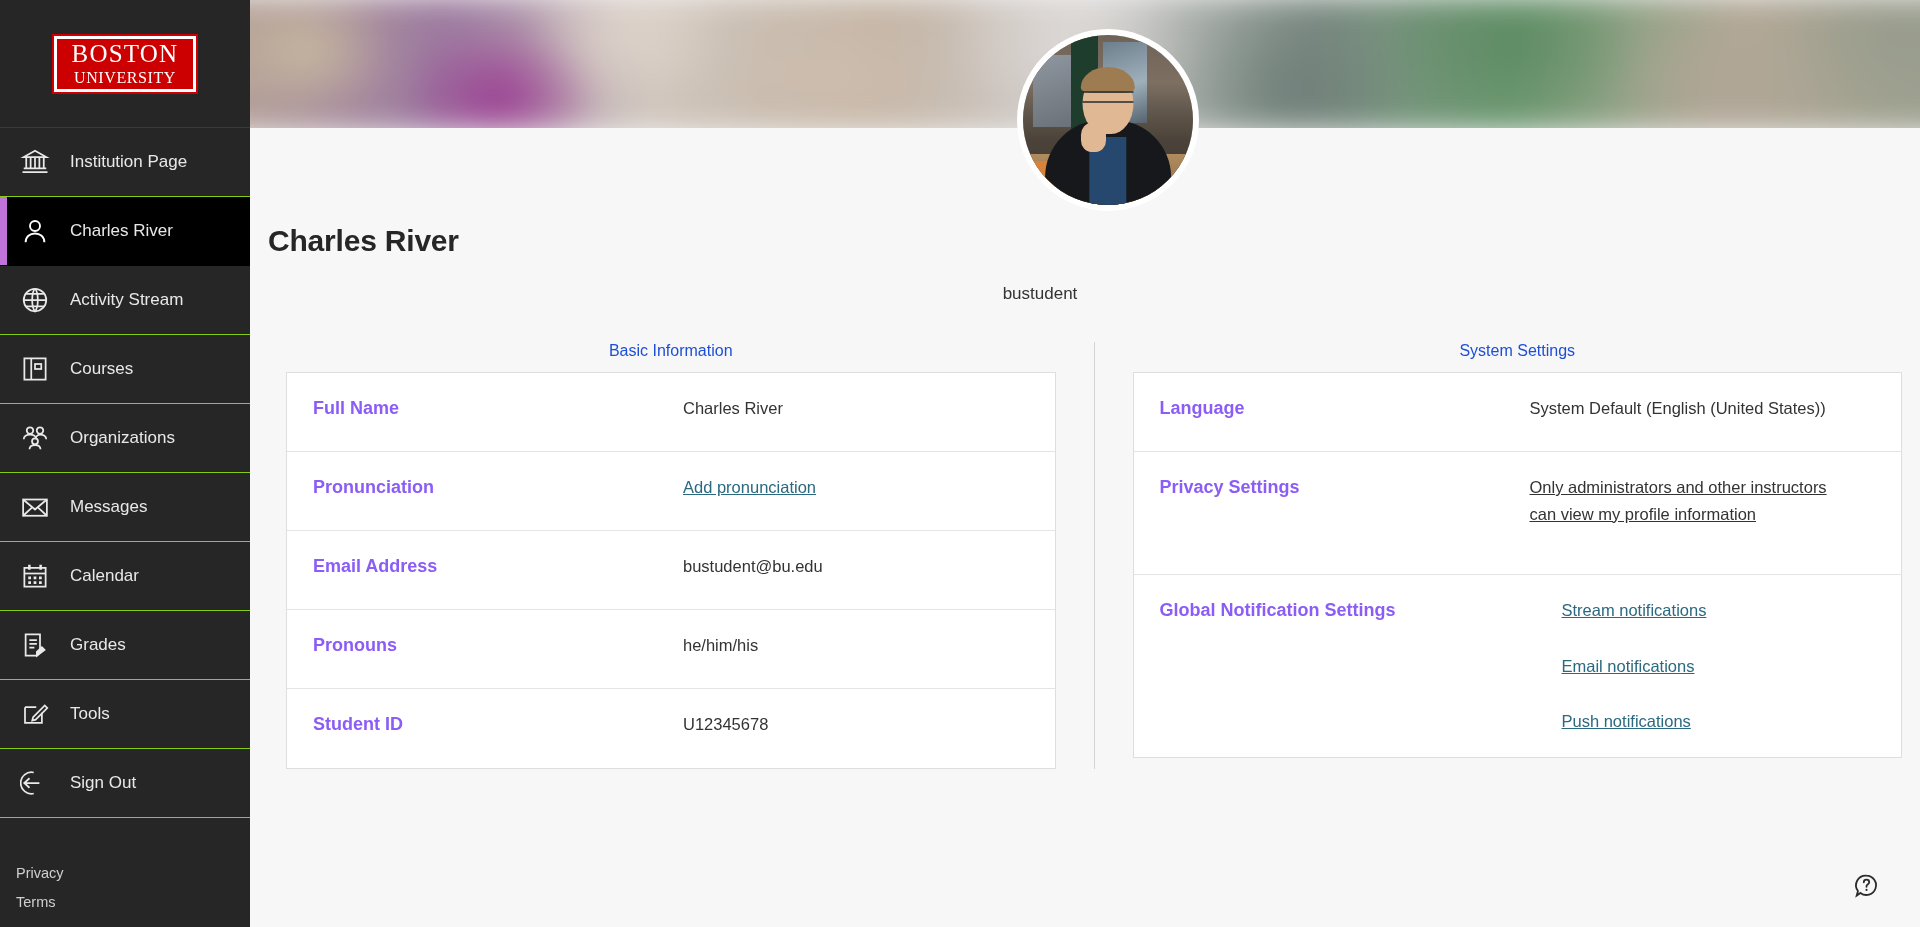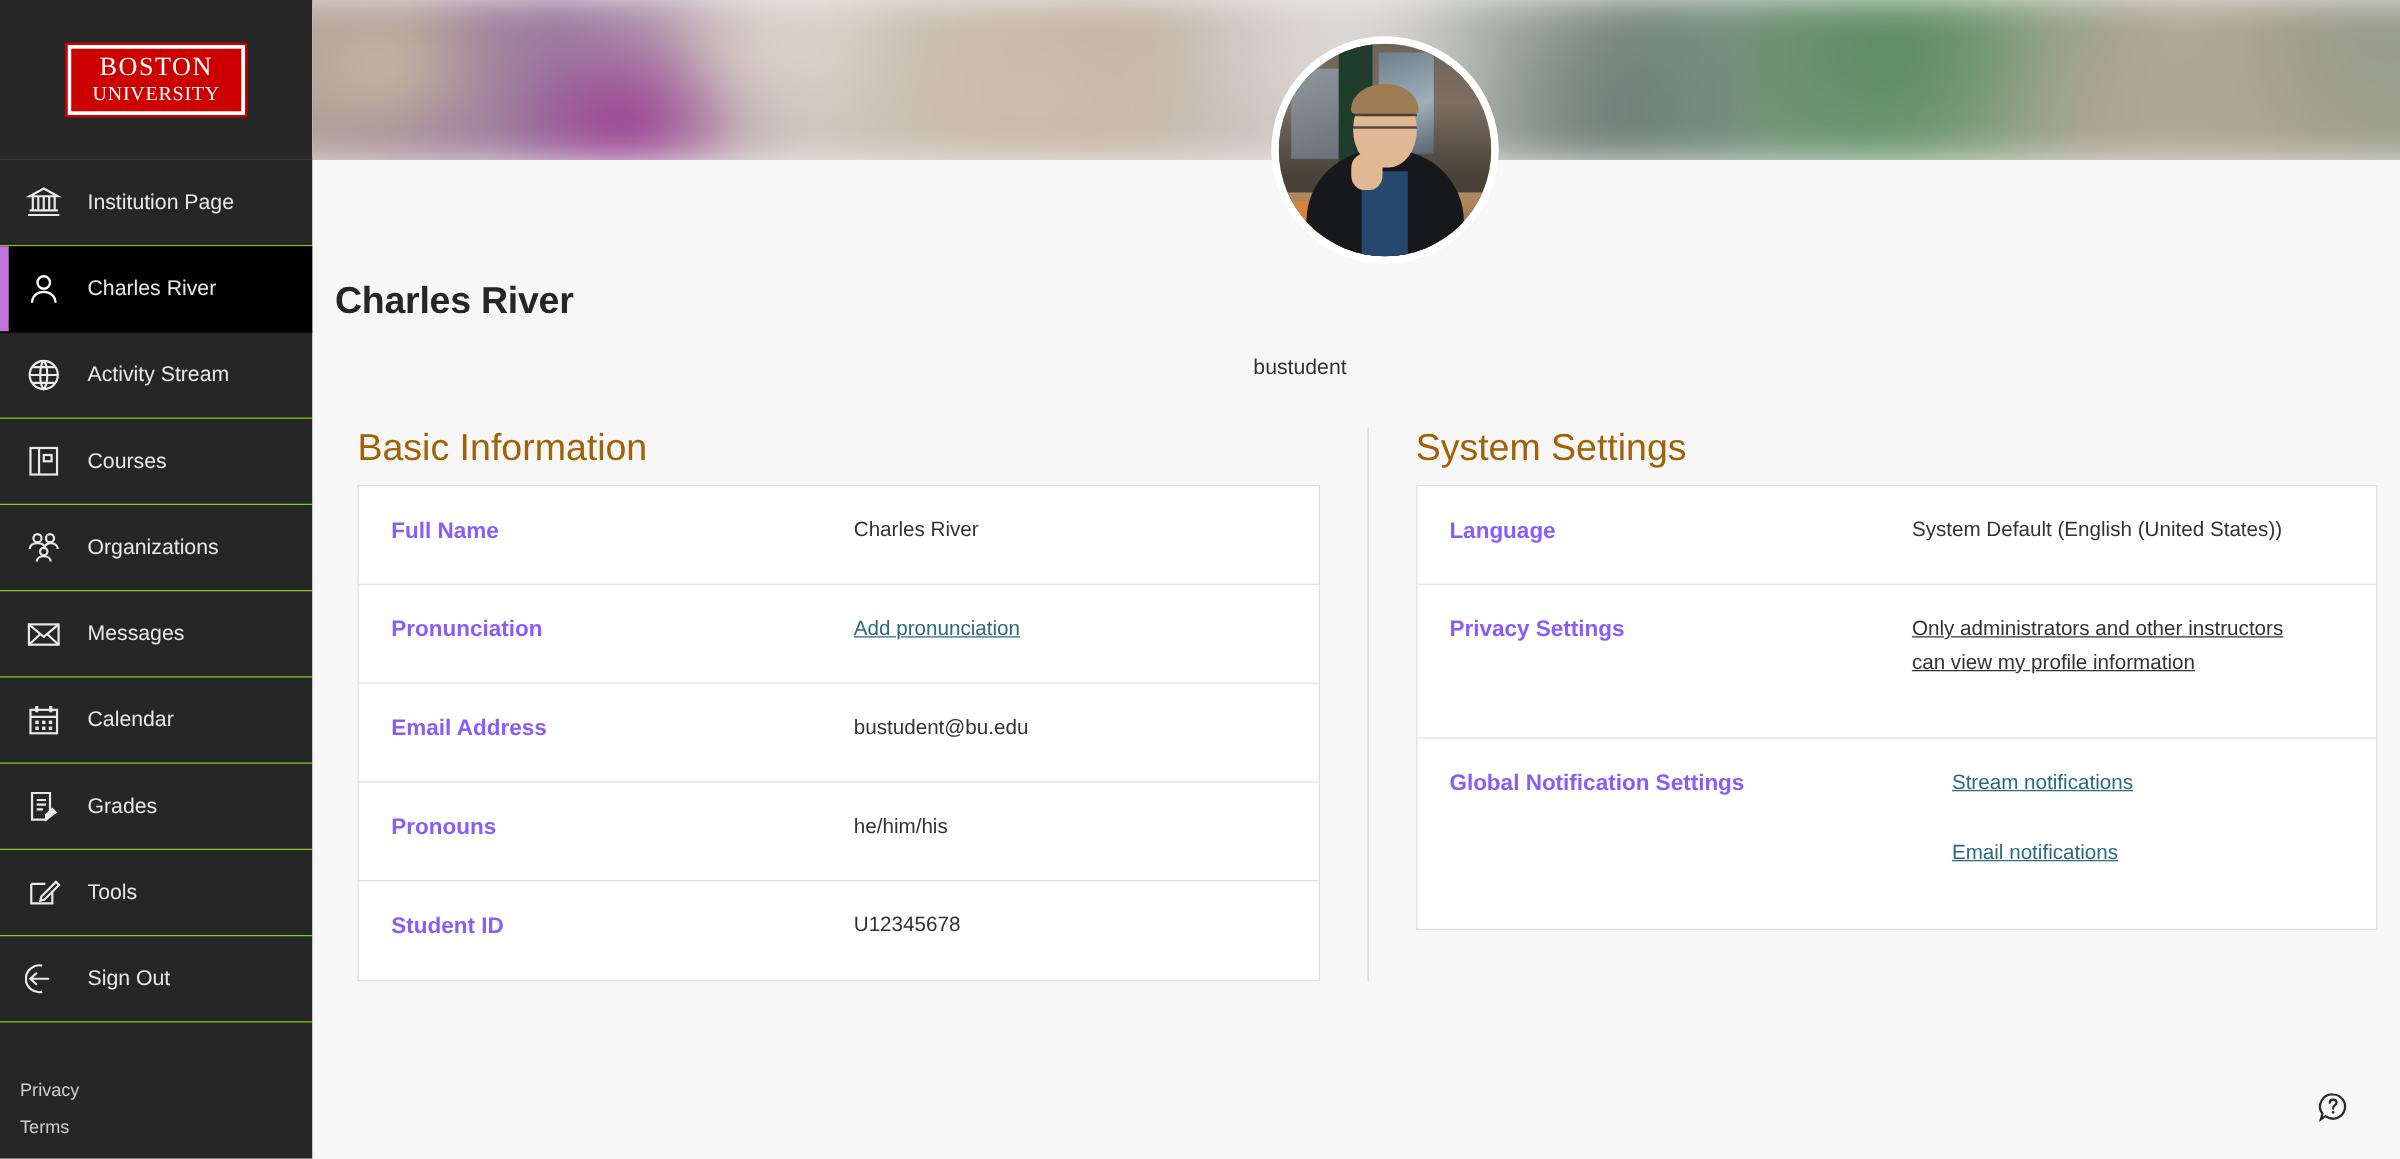--- a/index.html
+++ b/index.html
@@ -28,21 +28,21 @@
     width: 142px; height: 56px;
     background: #cc0000;
     border: 3px solid #ffffff;
     outline: 2px solid #cc0000;
     display: flex; flex-direction: column;
     align-items: center; justify-content: center;
     line-height: 1;
   }
   .bu-logo .l1 {
     color: #fff; font-family: "Liberation Serif", serif;
-    font-size: 21px; letter-spacing: 1.2px; font-weight: 400;
+    font-size: 25px; letter-spacing: 1.2px; font-weight: 400;
   }
   .bu-logo .l2 {
     color: #fff; font-family: "Liberation Serif", serif;
     font-size: 16px; letter-spacing: 0.6px; margin-top: 4px;
   }
 
   .nav { flex: 1 1 auto; padding-top: 0px; }
   .nav-item {
     height: 69px;
     display: flex; align-items: center;
@@ -205,22 +205,23 @@
     flex: 1 1 0;
     min-width: 0;
     padding: 0 0 0 0;
   }
   .col.right {
     border-left: 1px solid #d4d4d4;
     padding-left: 38px;
     margin-left: 38px;
   }
   .section-head {
-    font-size: 30px; font-weight: 400; color: #a16207;
+    font-size: 16px; font-weight: 400; color: #1d4ed8;
     margin: 0 0 12px 0;
+    text-align: center;
   }
   .card {
     background: #fff;
     border: 1px solid #dedede;
   }
   .row {
     display: flex;
     border-bottom: 1px solid #e4e4e4;
     padding: 22px 26px;
     min-height: 79px;
@@ -467,20 +468,21 @@
             <div class="row" style="min-height:123px;">
               <div class="label">Privacy Settings</div>
               <div class="value" style="max-width:300px;text-decoration:underline;">Only administrators and other instructors can view my profile information</div>
             </div>
 
             <div class="row" style="min-height:152px;gap:32px;">
               <div class="label">Global Notification Settings</div>
               <div class="value">
                 <a class="nlink" href="#">Stream notifications</a>
                 <a class="nlink" href="#">Email notifications</a>
+                <a class="nlink" href="#">Push notifications</a>
               </div>
             </div>
 
           </div>
         </div>
 
       </div>
     </div>
 
     <div class="help-btn" title="Help">

